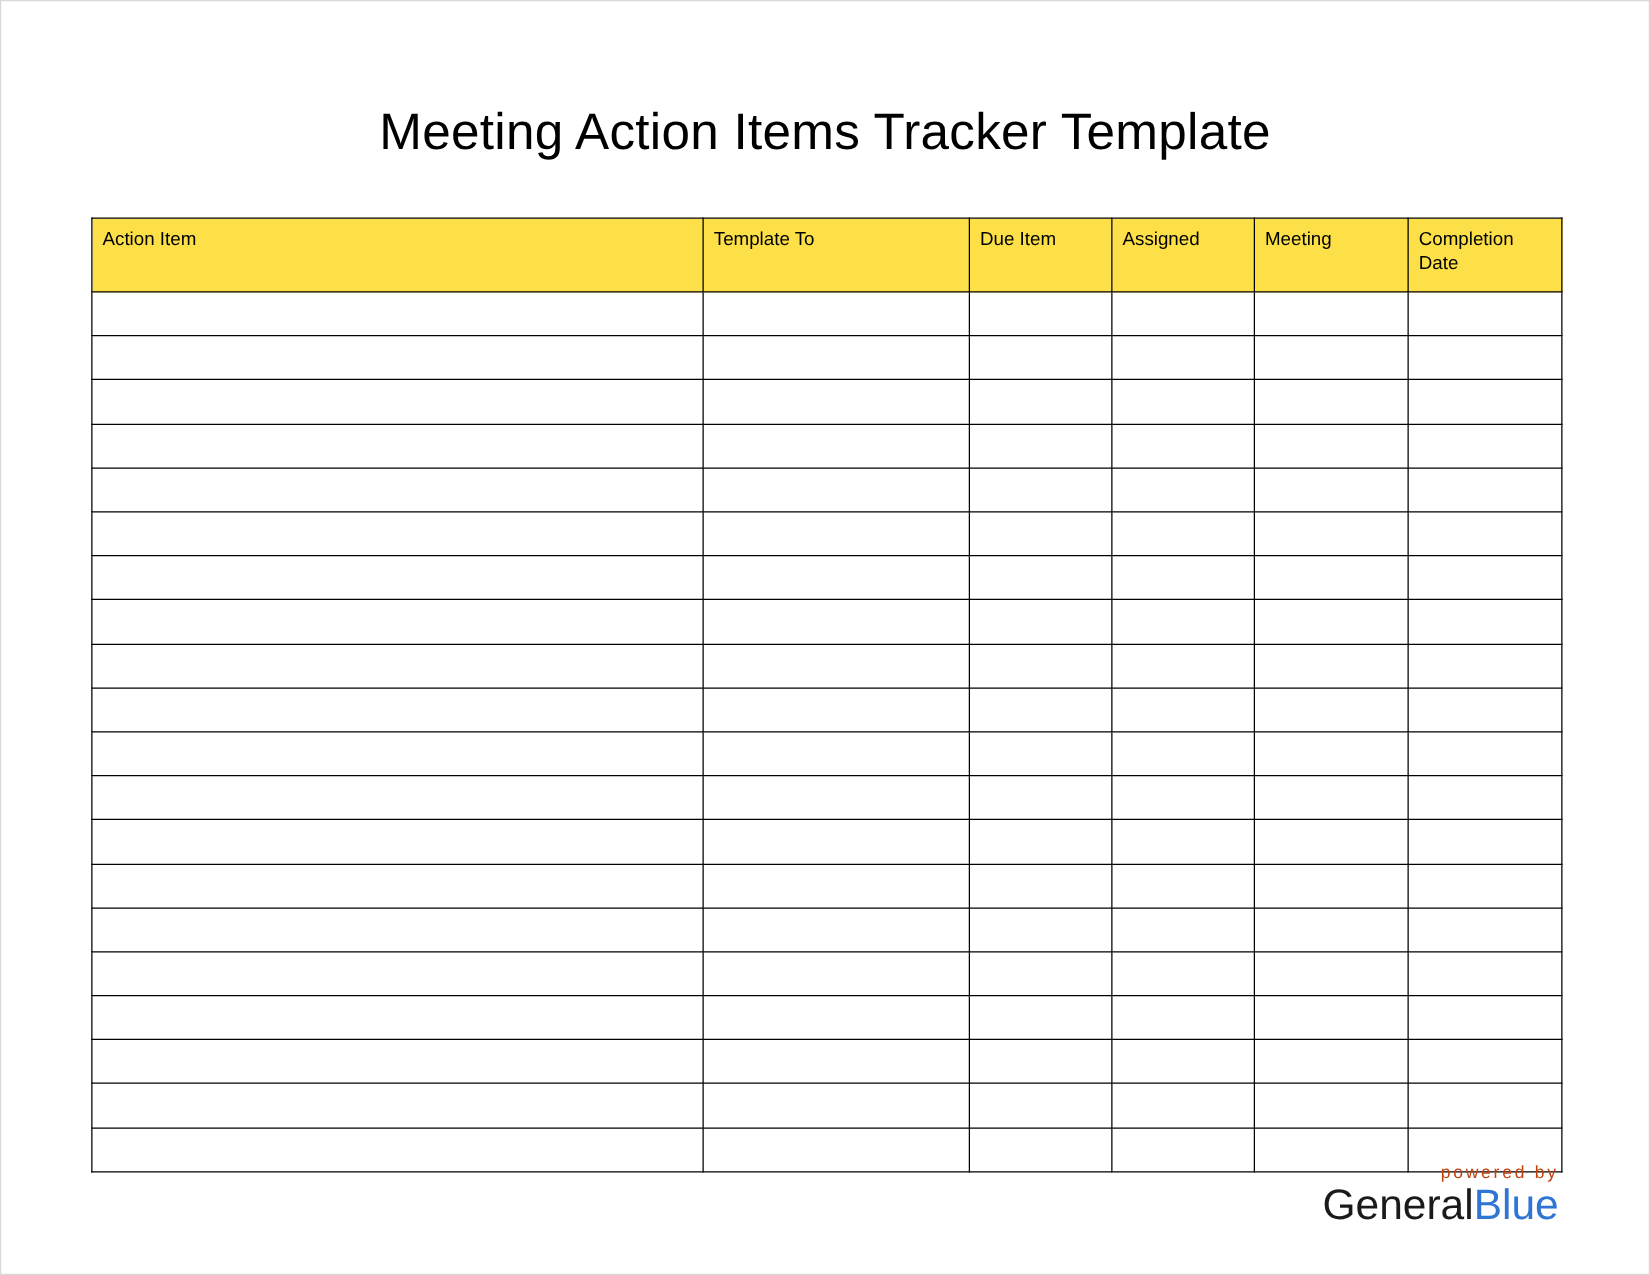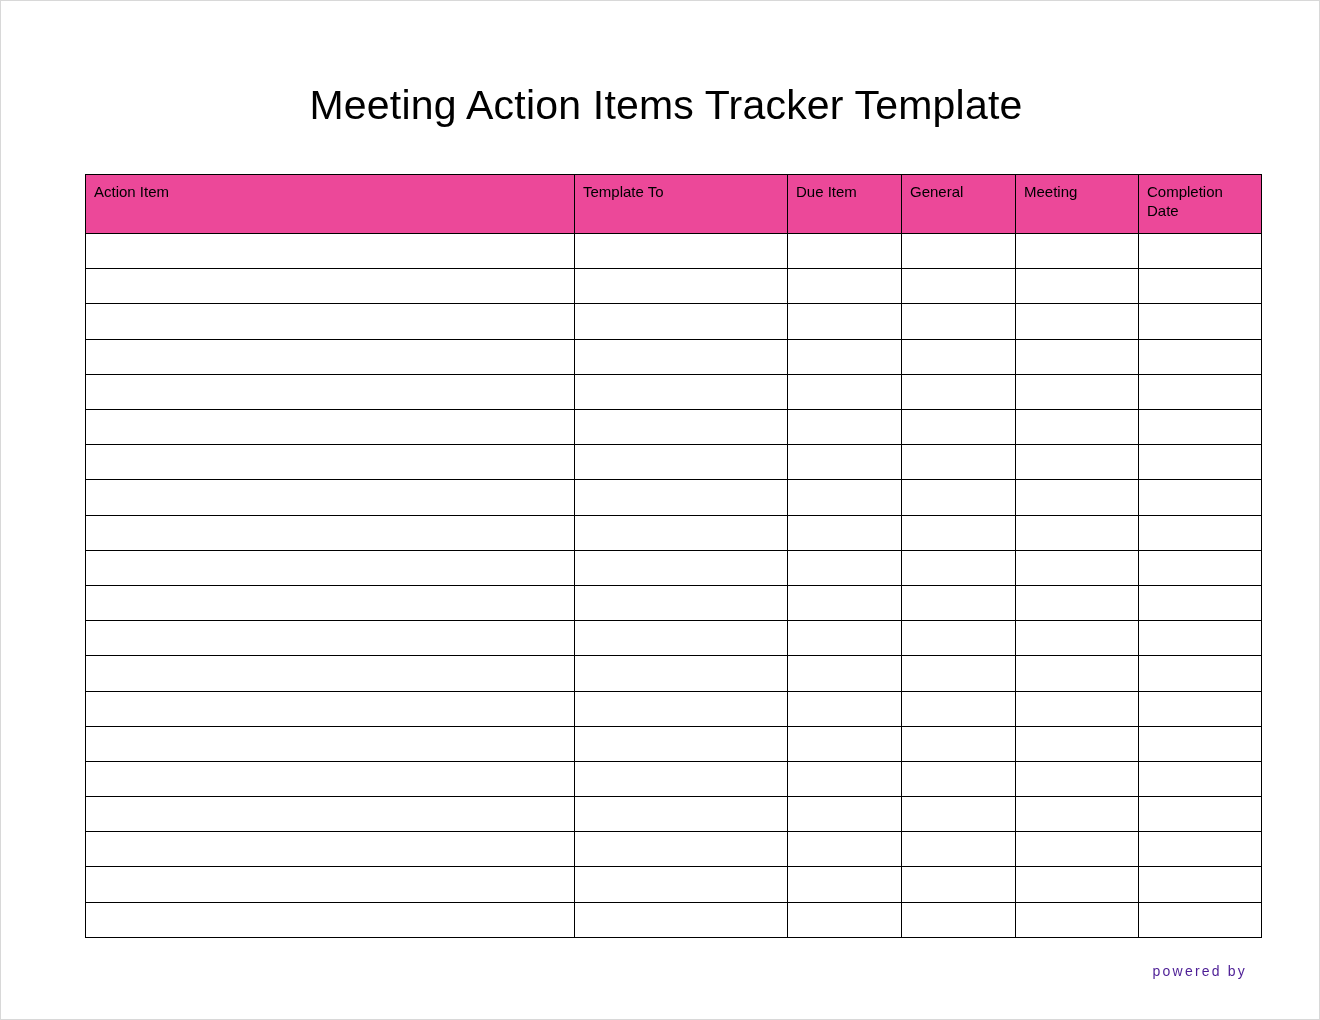--- a/index.html
+++ b/index.html
@@ -14,21 +14,20 @@
     color: #000000;
     overflow: hidden;
   }
   .page {
     position: relative;
     width: 1320px;
     height: 1020px;
     box-sizing: border-box;
     border: 1px solid #d8d8d8;
     background: #ffffff;
-    padding-left: 12px;
   }
   .title {
     text-align: center;
     font-size: 41px;
     font-weight: 400;
     letter-spacing: 0.2px;
     color: #000000;
     margin: 0;
     padding-top: 82px;
     padding-bottom: 0;
@@ -42,21 +41,21 @@
     table-layout: fixed;
     width: 1176px;
   }
   table.tracker th,
   table.tracker td {
     border: 1px solid #000000;
     padding: 0;
     vertical-align: top;
   }
   table.tracker thead th {
-    background: #ec4899;
+    background: #fde047;
     height: 50px;
     text-align: left;
     font-size: 15px;
     font-weight: 400;
     padding: 8px 8px 0 8px;
     line-height: 1.25;
     vertical-align: top;
   }
   table.tracker tbody td {
     height: 34.2px;
@@ -71,21 +70,21 @@
 
   .footer {
     position: absolute;
     right: 72px;
     bottom: 38px;
     text-align: right;
   }
   .powered {
     font-size: 14px;
     letter-spacing: 2.2px;
-    color: #4c1d95;
+    color: #c2410c;
     margin-bottom: 2px;
   }
   .brand {
     font-size: 34px;
     line-height: 1;
     white-space: nowrap;
   }
   .brand .general { color: #1a1a1a; }
   .brand .blue { color: #2e75d4; }
 </style>
@@ -104,21 +103,21 @@
         <col class="c-due">
         <col class="c-priority">
         <col class="c-status">
         <col class="c-completion">
       </colgroup>
       <thead>
         <tr>
           <th>Action Item</th>
           <th>Template To</th>
           <th>Due Item</th>
-          <th>General</th>
+          <th>Assigned</th>
           <th>Meeting</th>
           <th>Completion Date</th>
         </tr>
       </thead>
       <tbody id="table-body">
           <tr>
             <td></td>
             <td></td>
             <td></td>
             <td></td>
@@ -276,15 +275,18 @@
             <td></td>
             <td></td>
             <td></td>
           </tr>
         </tbody>
     </table>
   </div>
 
   <div class="footer">
     <div class="powered">powered by</div>
+    <div class="brand">
+      <span class="general">General</span><span class="blue">Blue</span>
+    </div>
   </div>
 
 </div>
 
 </body></html>

